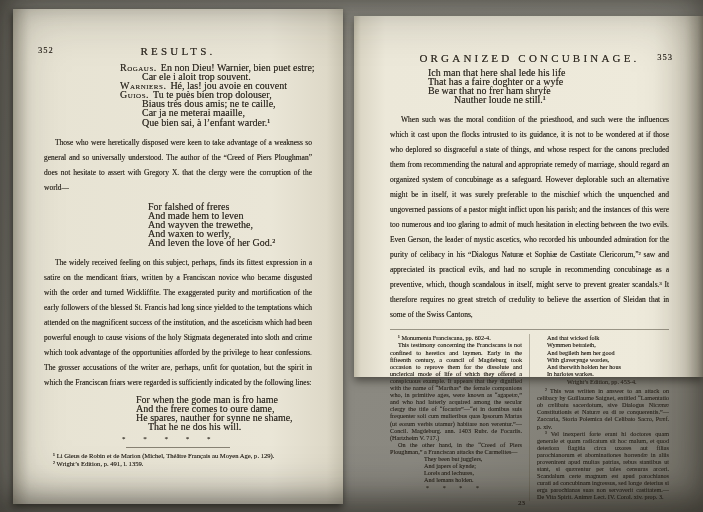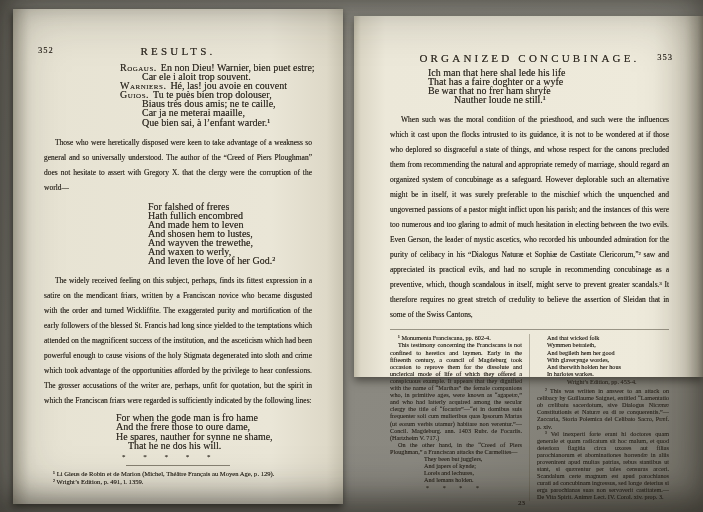--- a/index.html
+++ b/index.html
@@ -30,21 +30,21 @@
   .rhead { display:block; text-align:center; font-size:11px; letter-spacing:3.2px; white-space:nowrap; }
   .pnum { position:absolute; top:0; font-size:8.5px; letter-spacing:1px; }
   .page-left  .pnum { left:-6px; }
   .page-right .pnum { right:-4px;margin-left:43px; }
 
   .verse { font-size:10px; line-height:9.1px; white-space:nowrap; }
   .dialogue { margin:7px 0 0 76px; }
   .dialogue .cont { padding-left:22px; }
   .speaker { font-variant:small-caps; letter-spacing:.5px; padding-right:4px; }
   .creed  { margin:7px 0 0 104px; }
-  .satire { margin:5px 0 0 72px; }
+  .satire { margin:5px 0 0 92px; }
   .satire .vline:last-child { padding-left:12px; }
   .opening { margin:5px 0 0 38px; }
   .opening .vline:last-child { padding-left:26px; }
 
   .body { font-size:7.5px; line-height:15px; text-align:justify; margin-top:8px; }
   .indent { text-indent:11px; }
 
   .asterisks { font-size:7px; margin:3px 0 0 78px; word-spacing:16px; }
   .shortrule { width:104px; border-top:1px solid rgba(70,63,50,.6); margin:4px auto 0 auto; }
 
@@ -89,33 +89,31 @@
           <div class="vline"><span class="speaker">Guios.</span><span>Tu te puès bien trop dolouser,</span></div>
           <div class="vline cont"><span>Biaus très dous amis; ne te caille,</span></div>
           <div class="vline cont"><span>Car ja ne meterai maaille,</span></div>
           <div class="vline cont"><span>Que bien sai, à l’enfant warder.¹</span></div>
         </div>
 
       <p class="body indent">Those who were heretically disposed were keen to take advantage of a weakness so general and so universally understood. The author of the “Creed of Piers Ploughman” does not hesitate to assert with Gregory X. that the clergy were the corruption of the world—</p>
 
       <div class="verse creed">
           <div class="vline">For falshed of freres</div>
-          <div class="vline">Hath fullich encombred</div>
           <div class="vline">And made hem to leven</div>
-          <div class="vline">And shosen hem to lustes,</div>
           <div class="vline">And wayven the trewethe,</div>
           <div class="vline">And waxen to werly,</div>
           <div class="vline">And leven the love of her God.²</div>
         </div>
 
       <p class="body indent">The widely received feeling on this subject, perhaps, finds its fittest expression in a satire on the mendicant friars, written by a Franciscan novice who became disgusted with the order and turned Wickliffite. The exaggerated purity and mortification of the early followers of the blessed St. Francis had long since yielded to the temptations which attended on the magnificent success of the institution, and the asceticism which had been powerful enough to cause visions of the holy Stigmata degenerated into sloth and crime which took advantage of the opportunities afforded by the privilege to hear confessions. The grosser accusations of the writer are, perhaps, unfit for quotation, but the spirit in which the Franciscan friars were regarded is sufficiently indicated by the following lines:</p>
 
       <div class="verse satire">
           <div class="vline">For when the gode man is fro hame</div>
-          <div class="vline">And the frere those to oure dame,</div>
+          <div class="vline">And the frere comes to oure dame,</div>
           <div class="vline">He spares, nauther for synne ne shame,</div>
           <div class="vline">That he ne dos his will.</div>
         </div>
       <div class="asterisks">* * * * *</div>
 
       <div class="shortrule"></div>
       <div class="footnotes">
         <p class="fn">¹ Li Gieus de Robin et de Marion (Michel, Théâtre Français au Moyen Age, p. 129).</p>
         <p class="fn">² Wright’s Edition, p. 491, l. 1359.</p>
       </div>

